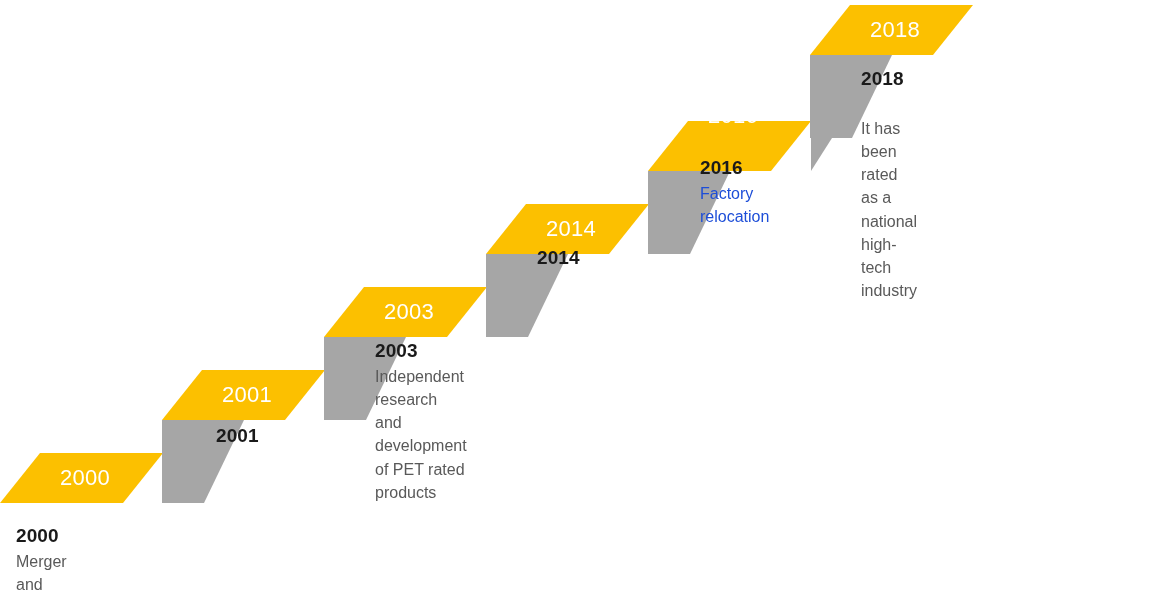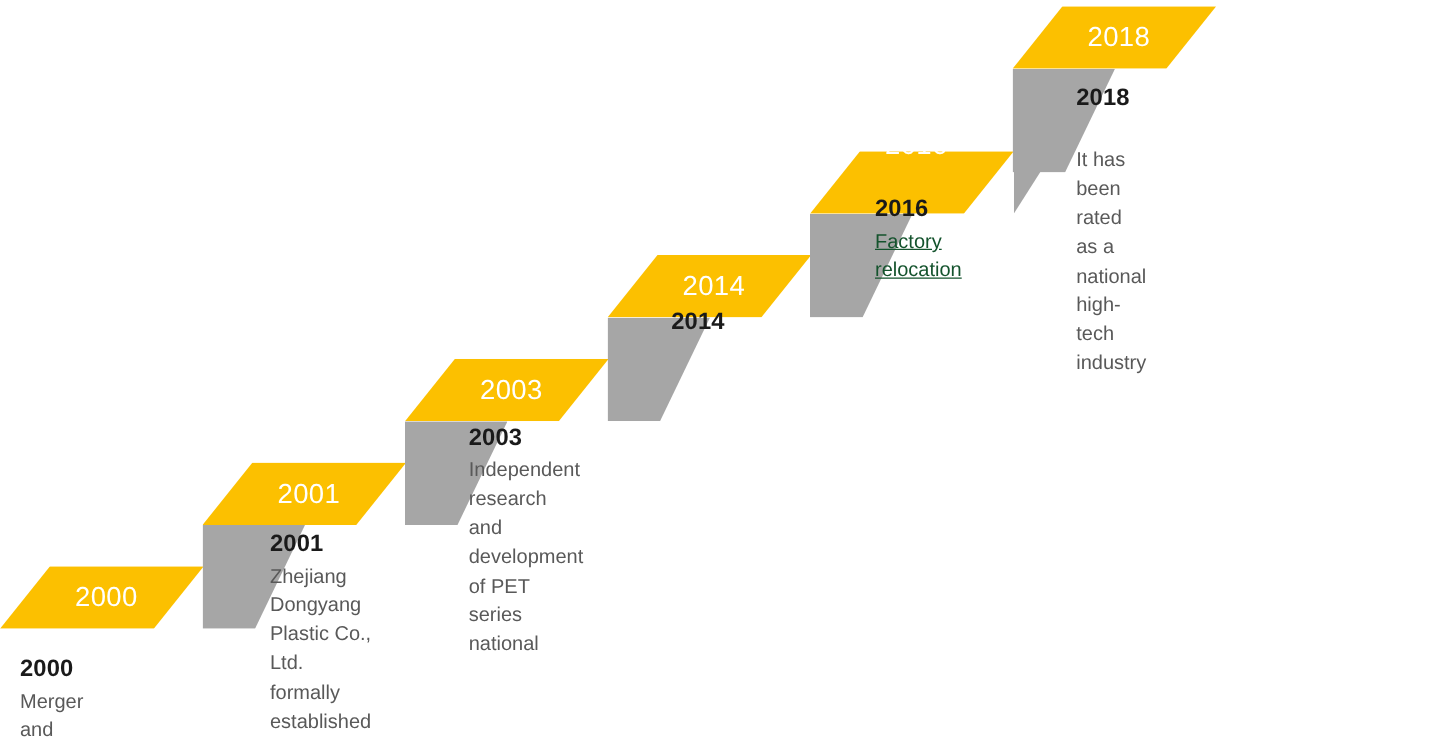--- a/index.html
+++ b/index.html
@@ -90,35 +90,34 @@
   <div class="step">
     <div class="shadow-wedge" style="left:325px; top:354px; width:42px; height:66px;
                 clip-path: polygon(0 0, 42px 0, 0 66px, 0 66px);"></div>
     <div class="riser" style="left:162px; top:420px; width:82px; height:83px;
                 clip-path: polygon(0 0, 82px 0, 42px 83px, 0 83px);"></div>
     <div class="tread" style="left:162px; top:370px; width:163px; height:50px;
                 clip-path: polygon(40px 0, 163px 0, 123px 50px, 0 50px);"></div>
     <div class="tread-label" style="left: 222px; top: 384px; color: rgb(255, 255, 255);">2001</div>
     <div class="caption" style="left:216px; top:425px;">
       <div class="caption-year" style="color: rgb(26, 26, 26);">2001</div>
-      <div class="caption-desc" style="color: rgb(89, 89, 89);">Zhejiang Dongyang Plastic Co., Ltd. formally established</div>
     </div>
   </div>
 
   <div class="step">
     <div class="shadow-wedge" style="left:487px; top:271px; width:42px; height:66px;
                 clip-path: polygon(0 0, 42px 0, 0 66px, 0 66px);"></div>
     <div class="riser" style="left:324px; top:337px; width:82px; height:83px;
                 clip-path: polygon(0 0, 82px 0, 42px 83px, 0 83px);"></div>
     <div class="tread" style="left:324px; top:287px; width:163px; height:50px;
                 clip-path: polygon(40px 0, 163px 0, 123px 50px, 0 50px);"></div>
     <div class="tread-label" style="left: 384px; top: 301px; color: rgb(255, 255, 255);">2003</div>
     <div class="caption" style="left:375px; top:340px;">
       <div class="caption-year" style="color: rgb(26, 26, 26);">2003</div>
-      <div class="caption-desc" style="color: rgb(89, 89, 89);">Independent research and development of PET series national</div>
+      <div class="caption-desc" style="color: rgb(89, 89, 89);">Independent research and development of PET rated products</div>
     </div>
   </div>
 
   <div class="step">
     <div class="shadow-wedge" style="left:649px; top:188px; width:42px; height:66px;
                 clip-path: polygon(0 0, 42px 0, 0 66px, 0 66px);"></div>
     <div class="riser" style="left:486px; top:254px; width:82px; height:83px;
                 clip-path: polygon(0 0, 82px 0, 42px 83px, 0 83px);"></div>
     <div class="tread" style="left:486px; top:204px; width:163px; height:50px;
                 clip-path: polygon(40px 0, 163px 0, 123px 50px, 0 50px);"></div>
@@ -131,21 +130,21 @@
   <div class="step">
     <div class="shadow-wedge" style="left:811px; top:105px; width:42px; height:66px;
                 clip-path: polygon(0 0, 42px 0, 0 66px, 0 66px);"></div>
     <div class="riser" style="left:648px; top:171px; width:82px; height:83px;
                 clip-path: polygon(0 0, 82px 0, 42px 83px, 0 83px);"></div>
     <div class="tread" style="left:648px; top:121px; width:163px; height:50px;
                 clip-path: polygon(40px 0, 163px 0, 123px 50px, 0 50px);"></div>
     <div class="tread-label" style="left: 708px; top: 105px; color: rgb(255, 255, 255);">2016</div>
     <div class="caption" style="left:700px; top:157px;">
       <div class="caption-year" style="color: rgb(26, 26, 26);">2016</div>
-      <div class="caption-desc" style="color: #14532d; text-decoration: underline;">Factory relocation</div>
+      <div class="caption-desc" style="color: #1d4ed8;">Factory relocation</div>
     </div>
   </div>
 
   <div class="step">
     <div class="riser" style="left:810px; top:55px; width:82px; height:83px;
                 clip-path: polygon(0 0, 82px 0, 42px 83px, 0 83px);"></div>
     <div class="tread" style="left:810px; top:5px; width:163px; height:50px;
                 clip-path: polygon(40px 0, 163px 0, 123px 50px, 0 50px);"></div>
     <div class="tread-label" style="left: 870px; top: 19px; color: rgb(255, 255, 255);">2018</div>
     <div class="caption" style="left:861px; top:68px;">

